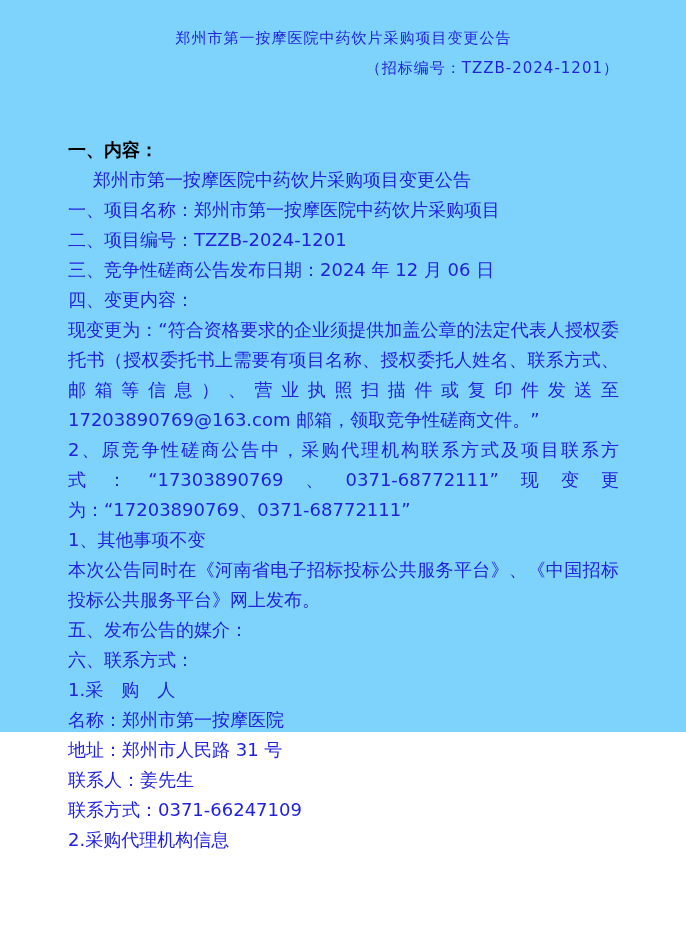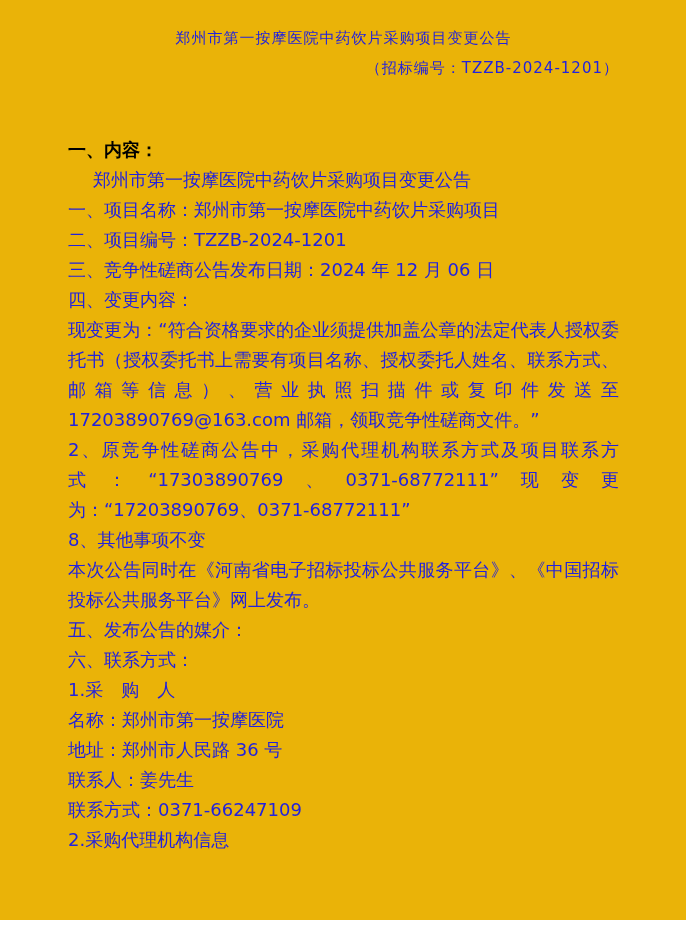--- a/index.html
+++ b/index.html
@@ -9,23 +9,23 @@
   }
   body {
     width: 686px;
     height: 932px;
     overflow: hidden;
     font-family: "DejaVu Sans", "Liberation Sans", sans-serif;
   }
   .page {
     box-sizing: border-box;
     width: 686px;
-    height: 920px;
+    height: 732px;
     padding: 23px 67px 0 68px;
-    background: #eab308;
+    background: #7dd3fc;
   }
   .title {
     margin: 0;
     text-align: center;
     font-size: 15px;
     font-weight: normal;
     line-height: 30px;
     color: var(--doc-blue, #2222dd);
     letter-spacing: 1px;
   }
@@ -69,24 +69,24 @@
   <div class="subtitle">（招标编号：TZZB-2024-1201）</div>
   <div class="content" id="doc-content">
       <p class="heading">一、内容：</p>
       <p class="indent">郑州市第一按摩医院中药饮片采购项目变更公告</p>
       <p class="body">一、项目名称：郑州市第一按摩医院中药饮片采购项目</p>
       <p class="body">二、项目编号：TZZB-2024-1201</p>
       <p class="body">三、竞争性磋商公告发布日期：2024 年 12 月 06 日</p>
       <p class="body">四、变更内容：</p>
       <p class="body">现变更为：“符合资格要求的企业须提供加盖公章的法定代表人授权委托书（授权委托书上需要有项目名称、授权委托人姓名、联系方式、邮箱等信息）、营业执照扫描件或复印件发送至 17203890769@163.com 邮箱，领取竞争性磋商文件。”</p>
       <p class="body">2、原竞争性磋商公告中，采购代理机构联系方式及项目联系方式：“17303890769、0371-68772111”现变更为：“17203890769、0371-68772111”</p>
-      <p class="body">8、其他事项不变</p>
+      <p class="body">1、其他事项不变</p>
       <p class="body">本次公告同时在《河南省电子招标投标公共服务平台》、《中国招标投标公共服务平台》网上发布。</p>
       <p class="body">五、发布公告的媒介：</p>
       <p class="body">六、联系方式：</p>
       <p class="body">1.采　购　人</p>
       <p class="body">名称：郑州市第一按摩医院</p>
-      <p class="body">地址：郑州市人民路 36 号</p>
+      <p class="body">地址：郑州市人民路 31 号</p>
       <p class="body">联系人：姜先生</p>
       <p class="body">联系方式：0371-66247109</p>
       <p class="body">2.采购代理机构信息</p>
     </div>
 </div>
 
 </body></html>

